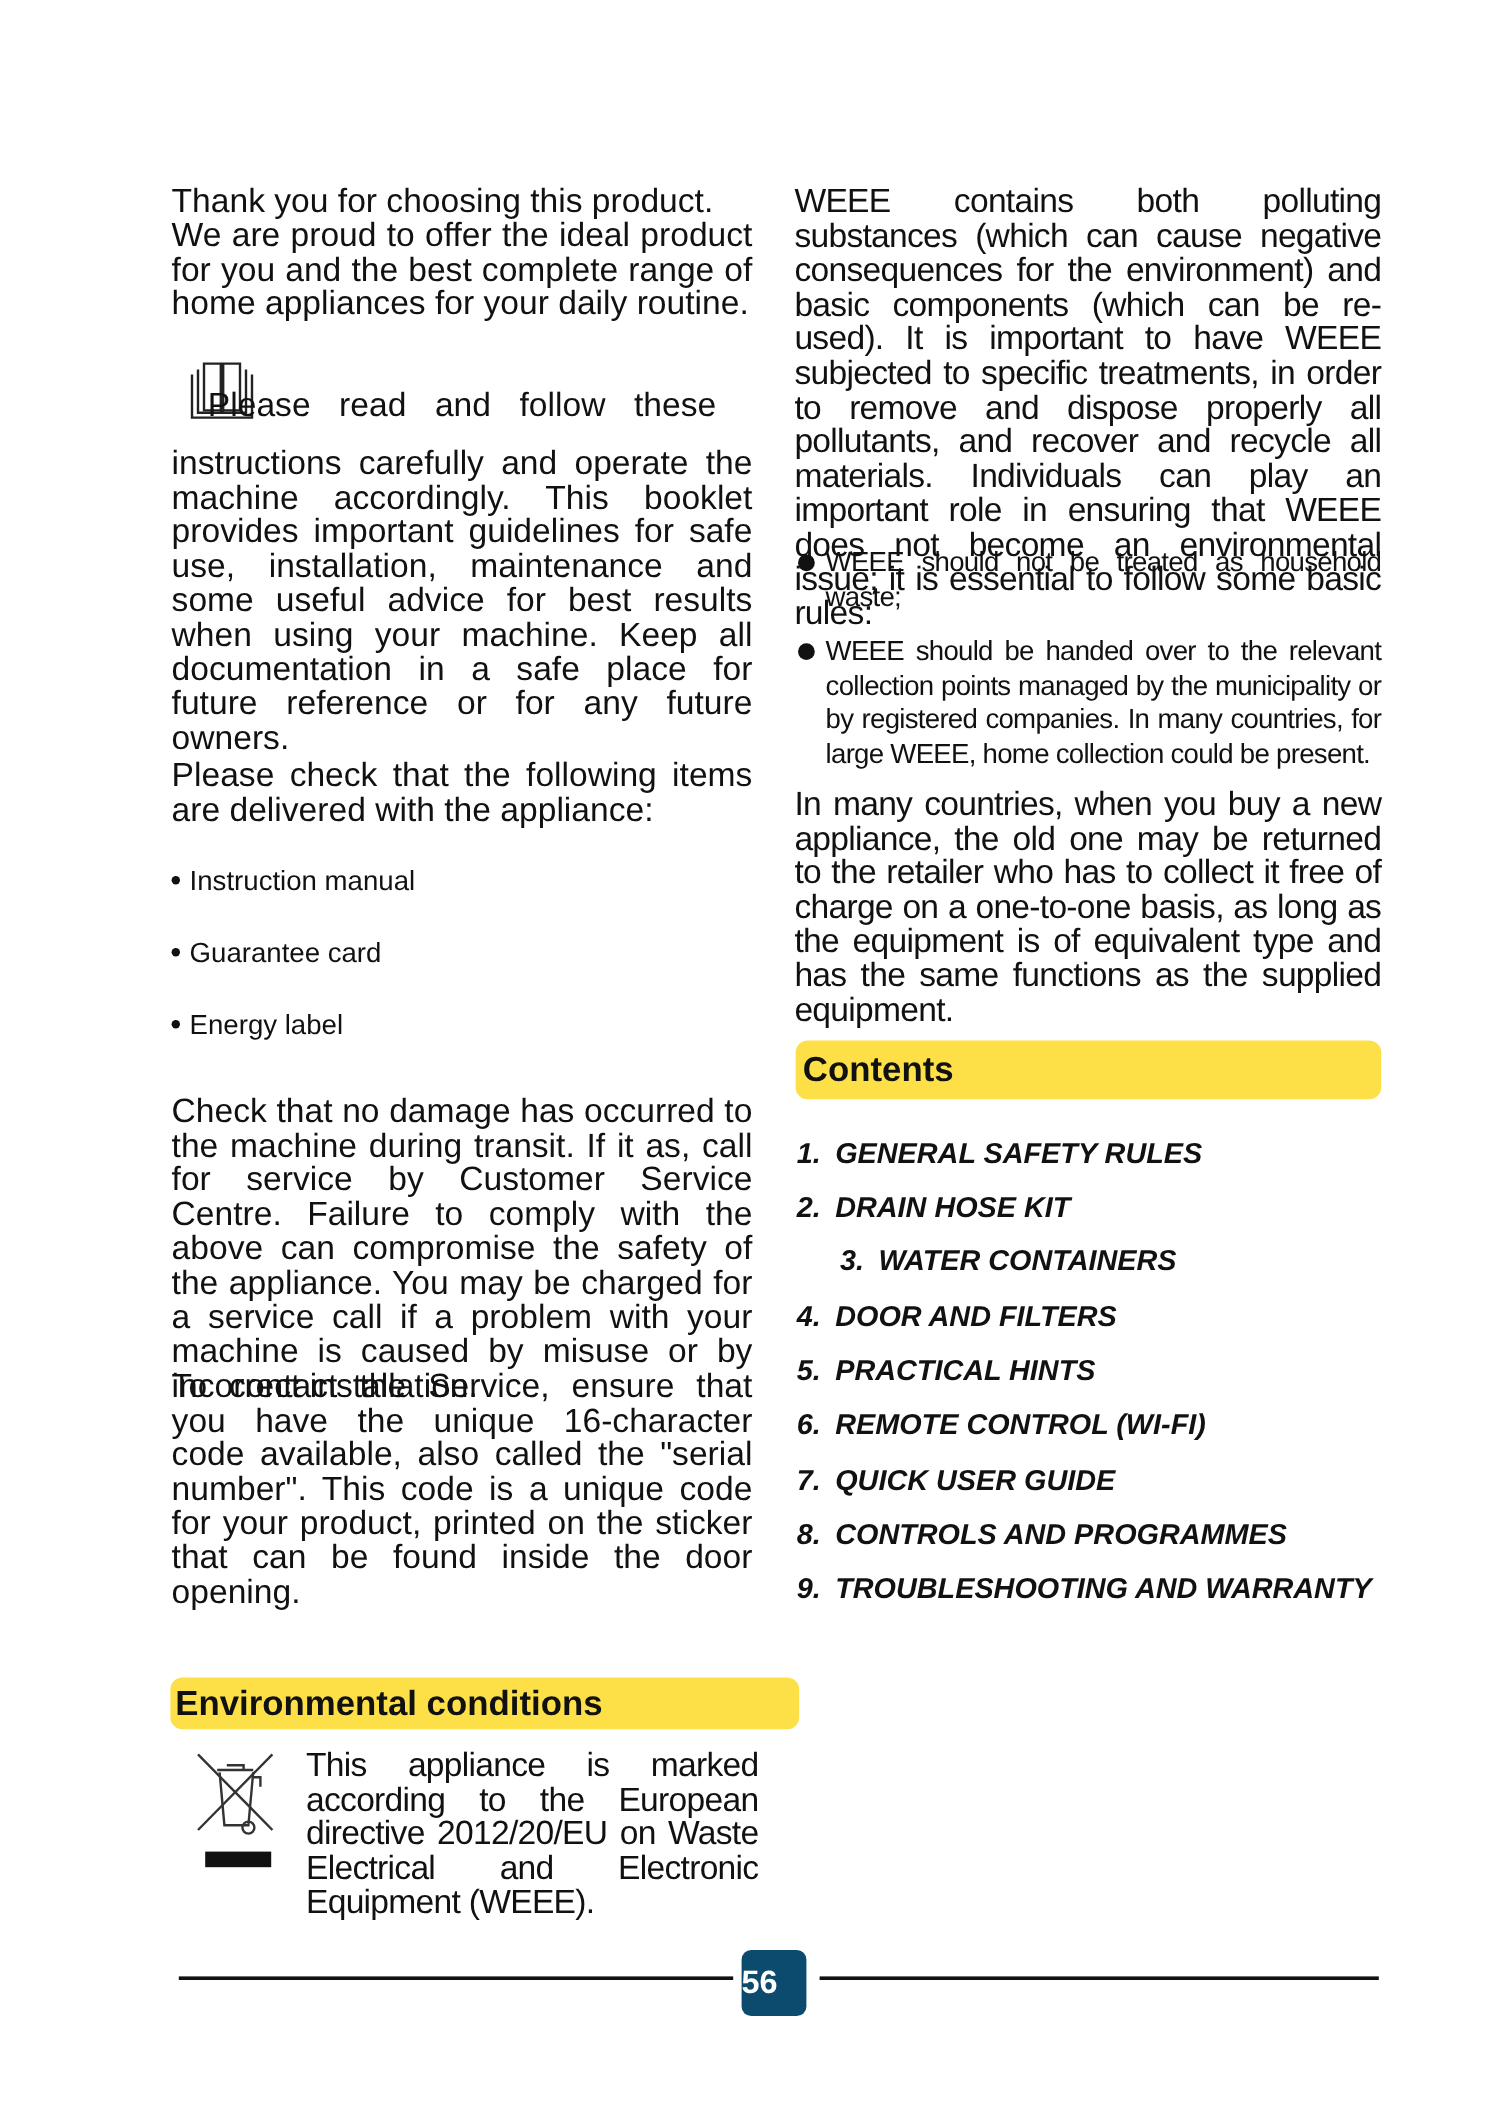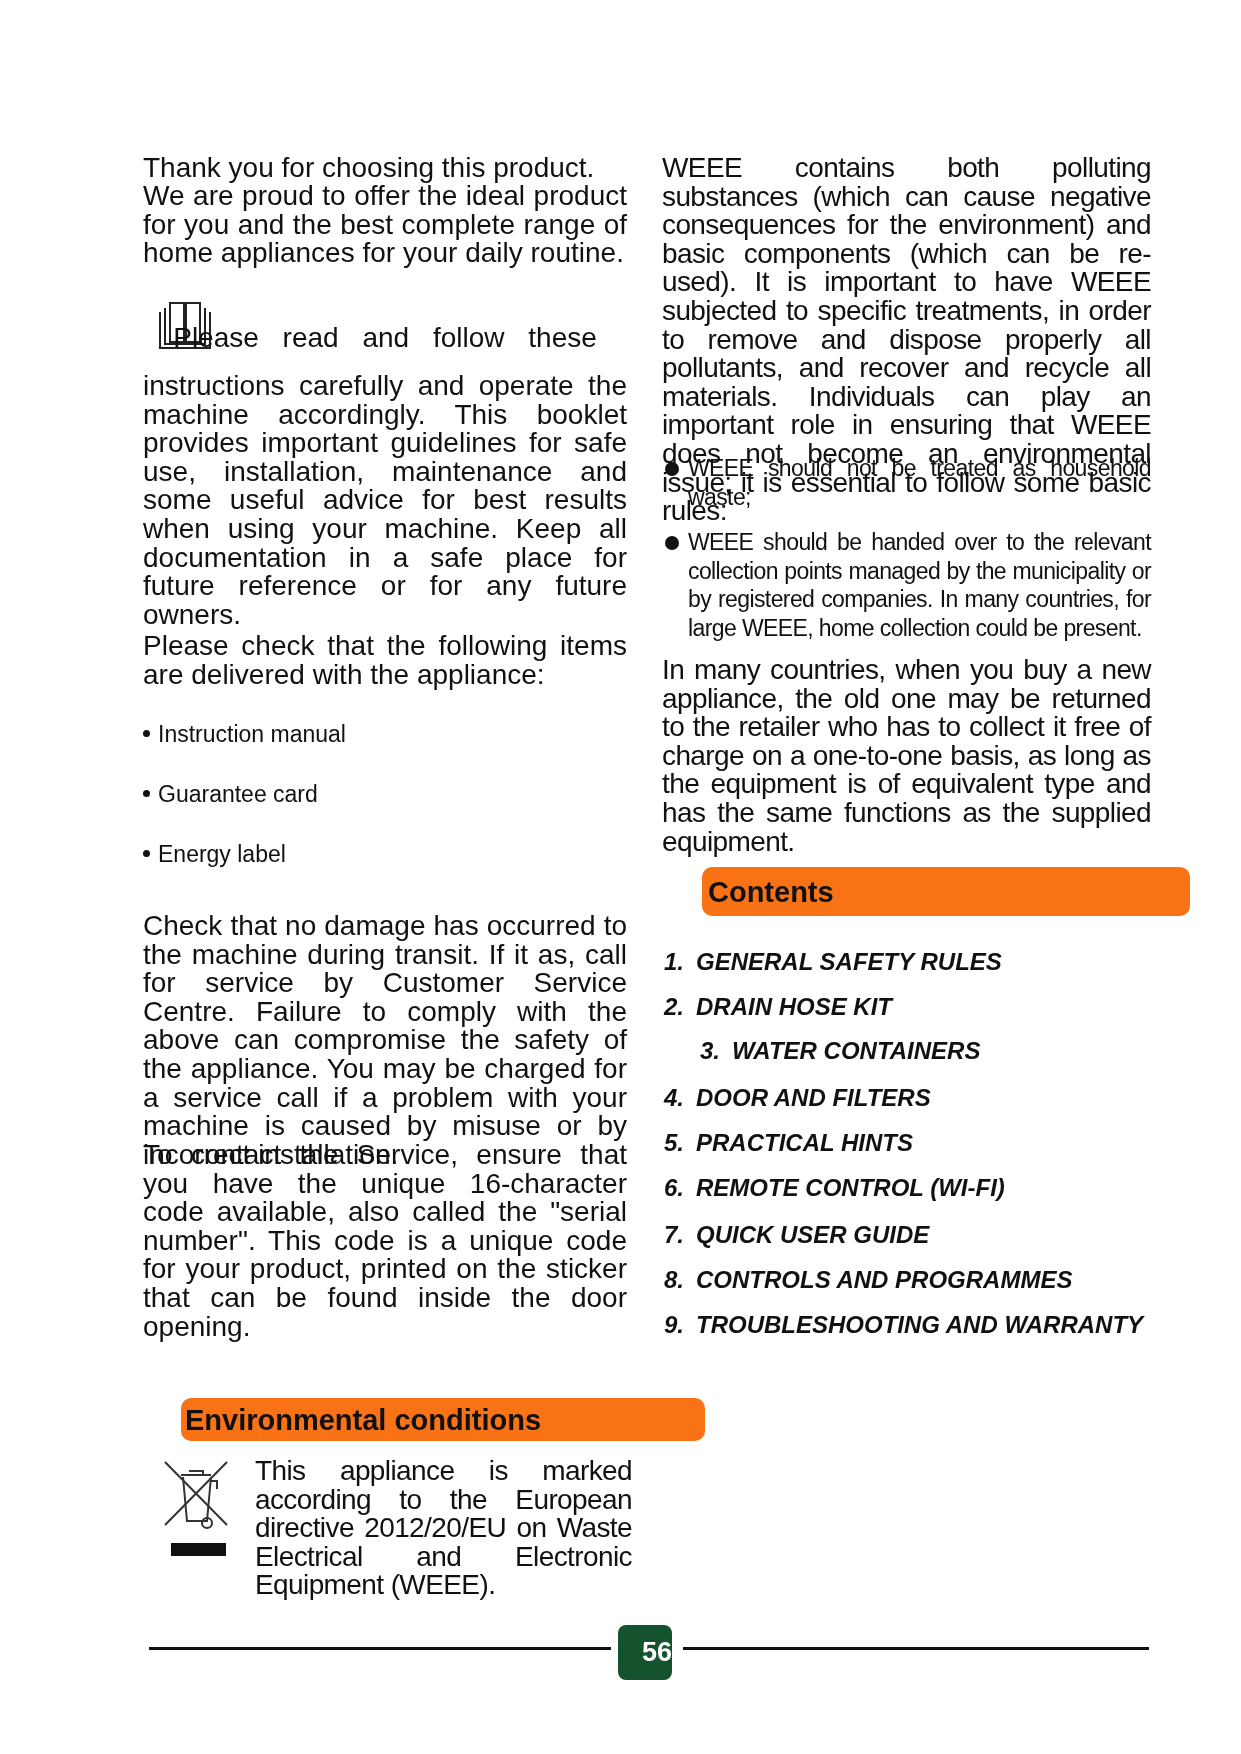--- a/index.html
+++ b/index.html
@@ -5,28 +5,28 @@
   html, body { margin:0; padding:0; background:#ffffff; }
   body { width:1241px; height:1754px; position:relative; overflow:hidden;
          font-family:"Liberation Sans", sans-serif; color:#111; }
   .col { position:absolute; font-size:28px; line-height:28.6px; text-align:justify; }
   .left { left:143px; width:484px; }
   .right { left:662px; width:489px; letter-spacing:-0.6px; }
   p { margin:0; }
   .blk { position:absolute; }
   .bullet-item { position:absolute; left:143px; font-size:23px; line-height:28px; }
   .bullet-item .dot { display:inline-block; width:7px; height:7px; border-radius:50%; background:#111; margin-right:8px; vertical-align:middle; position:relative; top:-2px; }
-  .section-head { position:absolute; background:#f97316; border-radius:10px; font-weight:bold; font-size:29px; color:#111; box-sizing:border-box;margin-left:39px; }
+  .section-head { position:absolute; background:#fde047; border-radius:10px; font-weight:bold; font-size:29px; color:#111; box-sizing:border-box; }
   .toc-item { position:absolute; left:664px; font-weight:bold; font-style:italic; font-size:24px; line-height:28px; white-space:nowrap; }
   .toc-num { display:inline-block; width:32px; }
   .rbullet { position:absolute; left:662px; width:489px; font-size:23px; line-height:28.6px; letter-spacing:-0.6px; }
   .rbullet .bdot { position:absolute; left:3px; top:8px; width:14px; height:14px; border-radius:50%; background:#111; }
   .rbullet .btxt { margin-left:26px; text-align:justify; }
   .footer-line { position:absolute; height:3px; background:#111; top:1647px; }
-  .page-box { position:absolute; left:618px; top:1625px; width:54px; height:55px; background:#14532d; border-radius:8px; color:#fff; font-weight:bold; font-size:27px; text-align:right; line-height:55px; }
+  .page-box { position:absolute; left:618px; top:1625px; width:54px; height:55px; background:#0c4a6e; border-radius:8px; color:#fff; font-weight:bold; font-size:27px; text-align:left; line-height:55px; }
 </style>
 </head>
 <body>
 
 <p class="col left" style="top:154px;">Thank you for choosing this product.</p>
 <p class="col left" style="top:182px;">We are proud to offer the ideal product for you and the best complete range of home appliances for your daily routine.</p>
 
 <div class="blk" style="left:156px; top:300px; width:58px; height:54px;">
   <svg width="58" height="54" viewBox="0 0 58 54">
     <g fill="none" stroke="#222" stroke-width="2">

